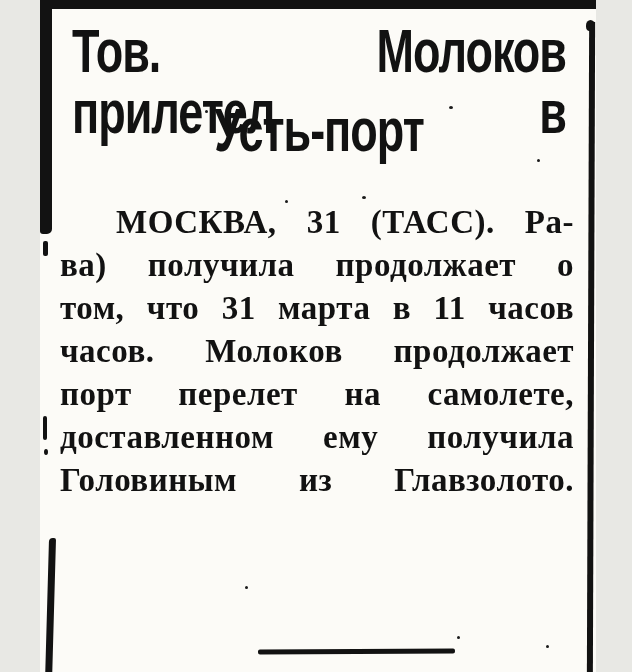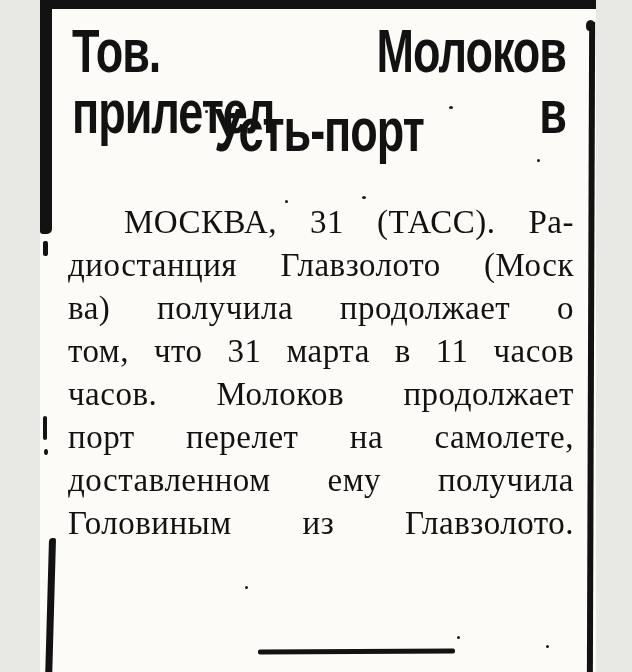--- a/index.html
+++ b/index.html
@@ -61,23 +61,23 @@
     top:21px;
     text-align:justify;text-align-last:justify;
     white-space:normal;
   }
   .headline-line2{
     top:100px;
     text-align:center;
   }
   
   .article-body{
-    position:absolute;top:201px;left:28px;right:22px;
+    position:absolute;top:201px;left:20px;right:22px;
     font-size:33px;line-height:43px;
-    font-weight:400;
+    font-weight:700;
     letter-spacing:0.5px;
   }
   .body-line{
     text-align:justify;text-align-last:justify;
   }
   .body-line.indent{text-indent:56px;}
   
   .divider{
     position:absolute;top:649px;left:218px;width:197px;height:5px;
     background:#121212;border-radius:2px;
@@ -102,21 +102,20 @@
   <div class="rule-right-blob"></div>
   <div class="rule-right"></div>
 
   <h1 style="margin:0;font-size:inherit;">
     <div class="headline-line headline-line1">Тов. Молоков прилетел в</div>
     <div class="headline-line headline-line2">Усть-порт</div>
   </h1>
 
   <div class="article-body">
     <div class="body-line indent">МОСКВА, 31 (ТАСС). Ра-</div>
-    <div class="body-line">диостанция Главзолото (Моск</div>
     <div class="body-line">ва) получила продолжает о</div>
     <div class="body-line">том, что 31 марта в 11 часов</div>
     <div class="body-line">часов. Молоков продолжает</div>
     <div class="body-line">порт перелет на самолете,</div>
     <div class="body-line">доставленном ему получила</div>
     <div class="body-line">Головиным из Главзолото.</div>
   </div>
 
   <div class="divider"></div>
 

